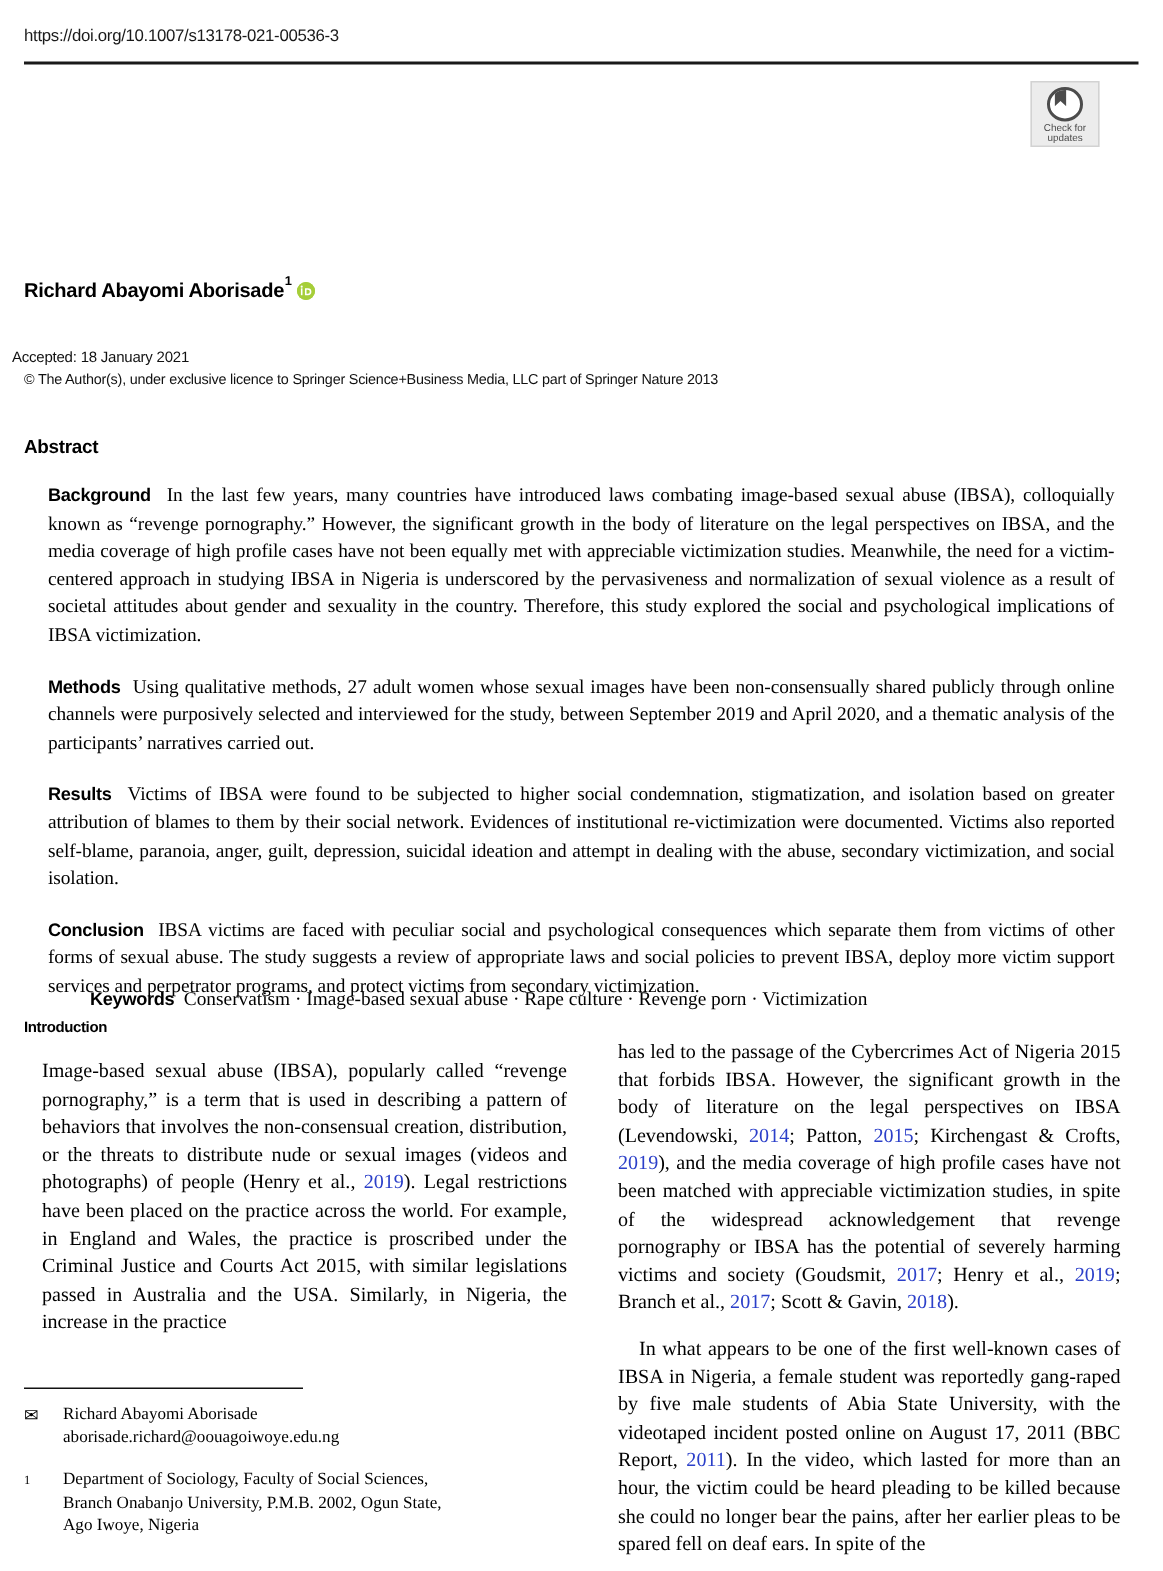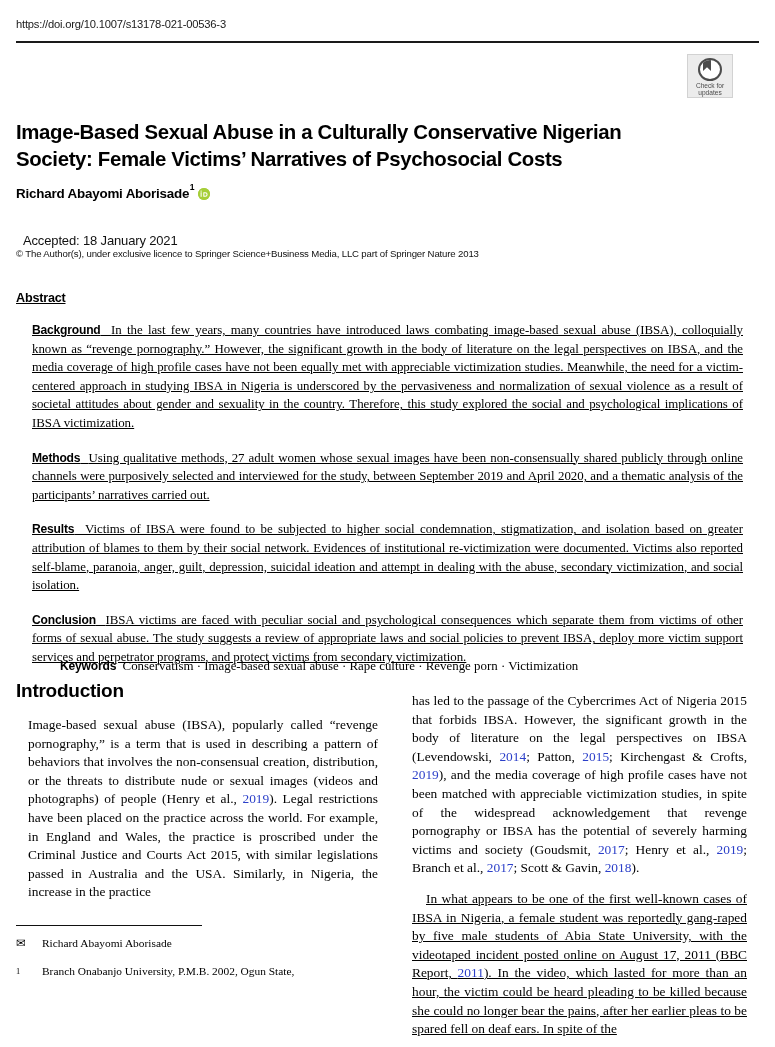--- a/index.html
+++ b/index.html
@@ -127,44 +127,43 @@
     background: #a6ce39;
     margin-left: 4px;
     position: relative;
     top: 2px;
     flex: none;
   }
   .orcid svg { display: block; }
 
   .accepted {
     position: absolute;
-    left: 23px;
+    left: 8px;
     top: 233px;
     font-family: "Liberation Sans", sans-serif;
-    font-size: 13px;
+    font-size: 10px;
     letter-spacing: -0.15px;
     color: #111;
   }
   .copyright {
     position: absolute;
     left: 16px;
     top: 248px;
     font-family: "Liberation Sans", sans-serif;
     font-size: 9.6px;
     letter-spacing: -0.15px;
     color: #111;
   }
 
   
   .abstract-wrap {
     position: absolute;
     left: 16px;
     top: 291px;
     width: 743px;
-    text-decoration: underline;
   }
   .abstract-heading {
     font-family: "Liberation Sans", sans-serif;
     font-weight: bold;
     font-size: 12.6px;
     letter-spacing: -0.2px;
     margin-bottom: 2px;
   }
   .abstract-para {
     font-family: "Liberation Serif", serif;
@@ -209,34 +208,34 @@
   }
   .col-right {
     position: absolute;
     left: 400px;
     top: 680px;
     width: 359px;
   }
   .section-heading {
     font-family: "Liberation Sans", sans-serif;
     font-weight: bold;
-    font-size: 19px;
+    font-size: 10px;
     letter-spacing: -0.25px;
     margin: 0 0 14px 0;
     color: #000;
   }
   .body-para {
     font-family: "Liberation Serif", serif;
     font-size: 13.4px;
     line-height: 18.6px;
     text-align: justify;
     margin: 12px;
     hyphens: none;
   }
-  .body-para.indent { text-indent: 14px; text-decoration: underline; }
+  .body-para.indent { text-indent: 14px; }
   .cite {
     color: #2b3fc9;
     text-decoration: none;
   }
 
   
   .footnote-block {
     position: absolute;
     left: 16px;
     top: 925px;
@@ -279,21 +278,20 @@
   <div class="header-rule"></div>
 
   <div class="crossmark">
     <div class="crossmark-mark"></div>
     <div class="crossmark-text">
       <span>Check for</span><br>
       <span>updates</span>
     </div>
   </div>
 
-  <h1 class="title">Image-Based Sexual Abuse in a Culturally Conservative Nigerian Society: Female Victims’ Narratives of Psychosocial Costs</h1>
 
   <div class="authors">
     <span>Richard Abayomi Aborisade</span>
       <span class="author-sup">1</span>
     <span class="orcid">
       <svg width="12" height="12" viewBox="0 0 12 12" aria-hidden="true">
         <circle cx="6" cy="6" r="6" fill="#a6ce39"></circle>
         <rect x="2.6" y="4.2" width="1.05" height="4.6" fill="#ffffff"></rect>
         <circle cx="3.12" cy="3.1" r="0.72" fill="#ffffff"></circle>
         <path d="M5.3 4.2 h2.0 a2.3 2.3 0 0 1 0 4.6 h-2.0 z M6.35 5.15 v2.7 h0.85 a1.35 1.35 0 0 0 0 -2.7 z" fill="#ffffff"></path>
@@ -327,26 +325,29 @@
     <p class="body-para indent"><span>In what appears to be one of the first well-known cases of IBSA in Nigeria, a female student was reportedly gang-raped by five male students of Abia State University, with the videotaped incident posted online on August 17, 2011 (BBC Report, </span><a class="cite" href="#">2011</a><span>). In the video, which lasted for more than an hour, the victim could be heard pleading to be killed because she could no longer bear the pains, after her earlier pleas to be spared fell on deaf ears. In spite of the</span></p>
   </div>
 
   <div class="footnote-block">
     <div class="footnote-rule"></div>
 
     <div class="fn-row">
       <div class="fn-marker envelope">✉</div>
       <div class="fn-body">
         <div>Richard Abayomi Aborisade</div>
+        <div>aborisade.richard@oouagoiwoye.edu.ng</div>
       </div>
     </div>
 
     <div class="fn-spacer"></div>
 
     <div class="fn-row">
       <div class="fn-marker sup">1</div>
       <div class="fn-body">
+        <div>Department of Sociology, Faculty of Social Sciences,</div>
         <div>Branch Onabanjo University, P.M.B. 2002, Ogun State,</div>
+        <div>Ago Iwoye, Nigeria</div>
       </div>
     </div>
   </div>
 
 </div>
 
 </body></html>

